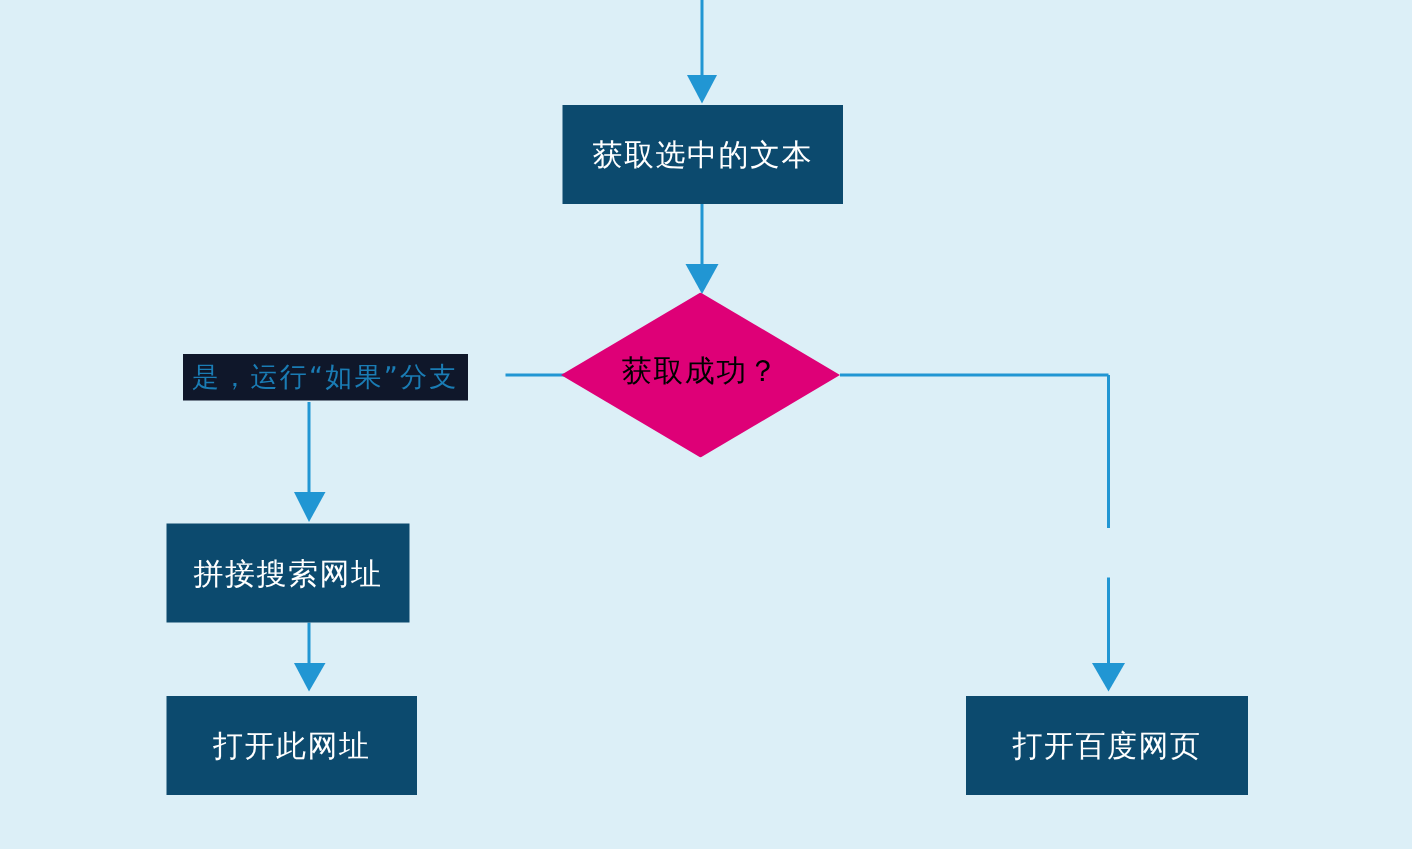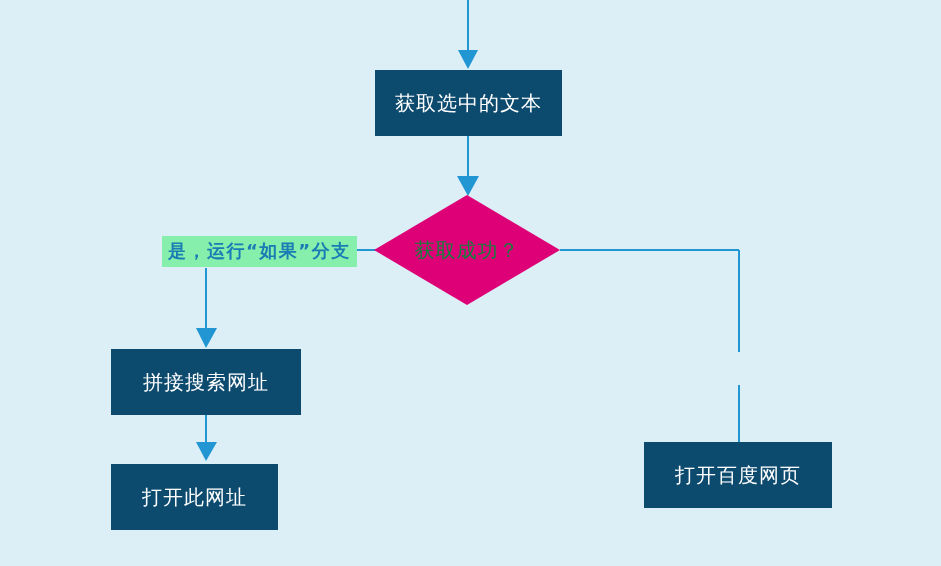--- a/index.html
+++ b/index.html
@@ -38,60 +38,60 @@
     line-height: 1.2;
     text-align: center;
     white-space: nowrap;
   }
   .node.process {
     background: #0c4a6e;
   }
 
   
   #node-get-text   { left: 375px; top: 70px;  width: 187px; height: 66px; }
-  #node-build-url  { left: 111px; top: 349px; width: 190px; height: 66px; }
+  #node-build-url  { left: 111px; top: 349px; width: 162px; height: 66px; }
   #node-open-url   { left: 111px; top: 464px; width: 167px; height: 66px; }
-  #node-open-baidu { left: 644px; top: 442px; width: 188px; height: 66px; }
+  #node-open-baidu { left: 644px; top: 464px; width: 188px; height: 66px; }
 
   
   #node-decision {
     left: 374px;
     top: 195px;
     width: 186px;
     height: 110px;
     background: transparent;
   }
   #node-decision .diamond-shape {
     position: absolute;
     left: 0;
     top: 0;
     width: 100%;
     height: 100%;
   }
   #node-decision .diamond-label {
     position: relative;
     z-index: 2;
-    color: #15803d;
+    color: #000000;
     font-size: 20px;
     letter-spacing: 1px;
     white-space: nowrap;
+    font-family: Liberation Mono, monospace;
   }
 
   
   .edge-label {
     position: absolute;
-    background: #86efac;
+    background: #0f172a;
     color: #1a7cb4;
     font-size: 18px;
-    font-weight: bold;
+    font-weight: normal;
     letter-spacing: 1.5px;
     white-space: nowrap;
     padding: 3px 6px 4px 6px;
     box-sizing: border-box;
-    margin-left: 40px;
   }
   #label-yes { left: 122px; top: 236px; }
   #label-no  { left: 630px; top: 353px; }
 </style>
 </head>
 <body>
 
 <div id="canvas">
 
   <svg id="edges" viewBox="0 0 941 566" xmlns="http://www.w3.org/2000/svg">

